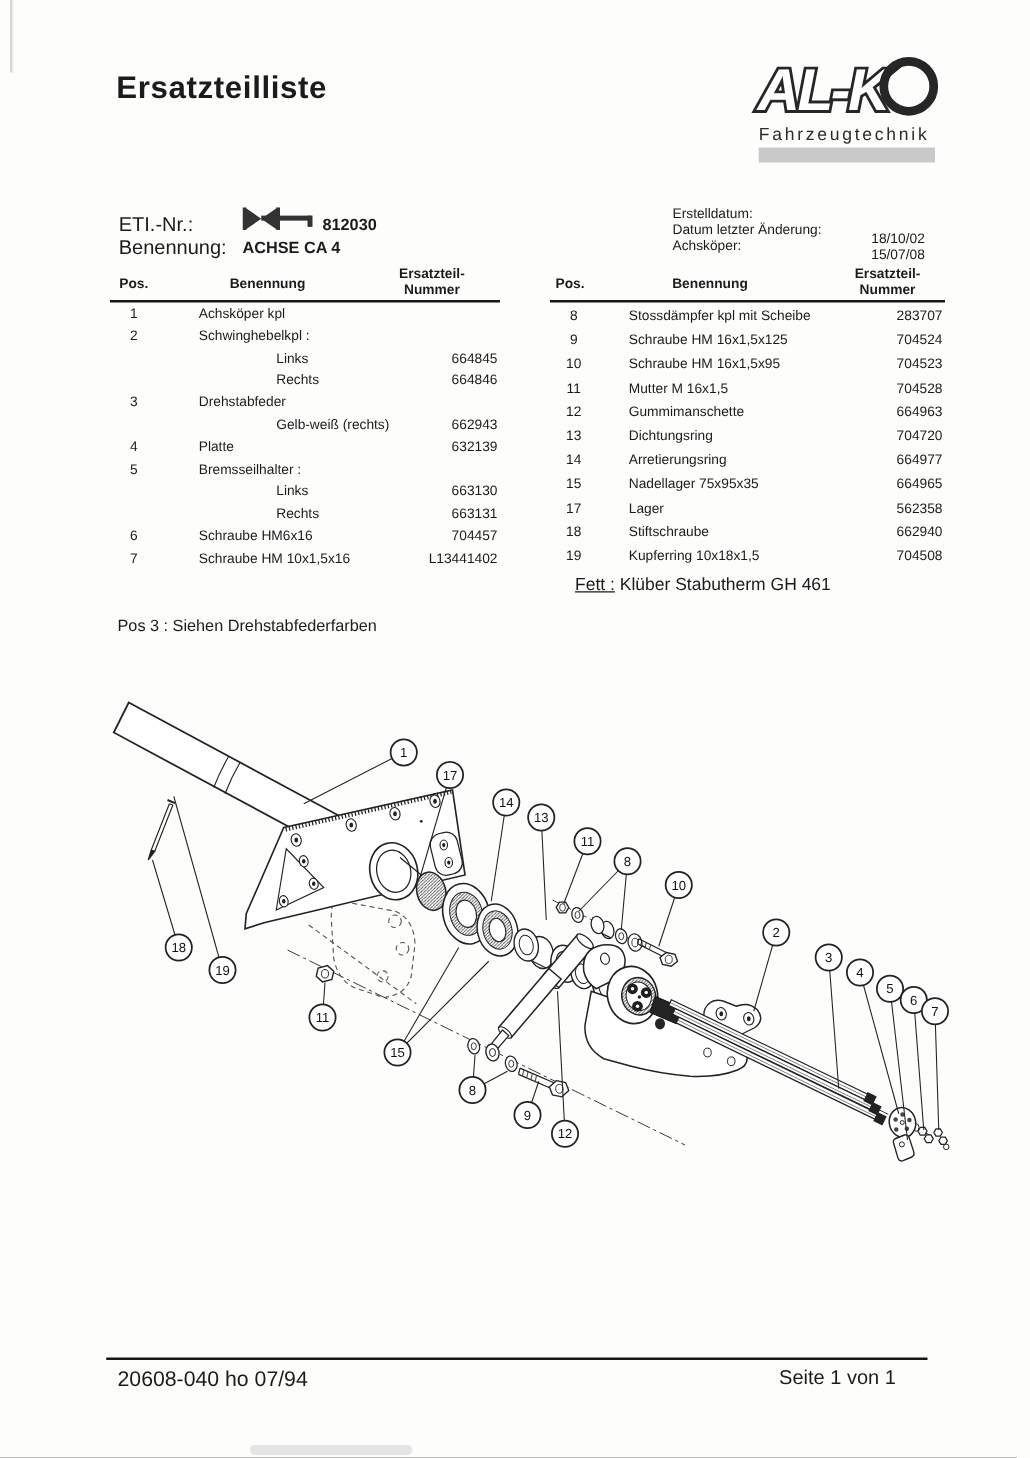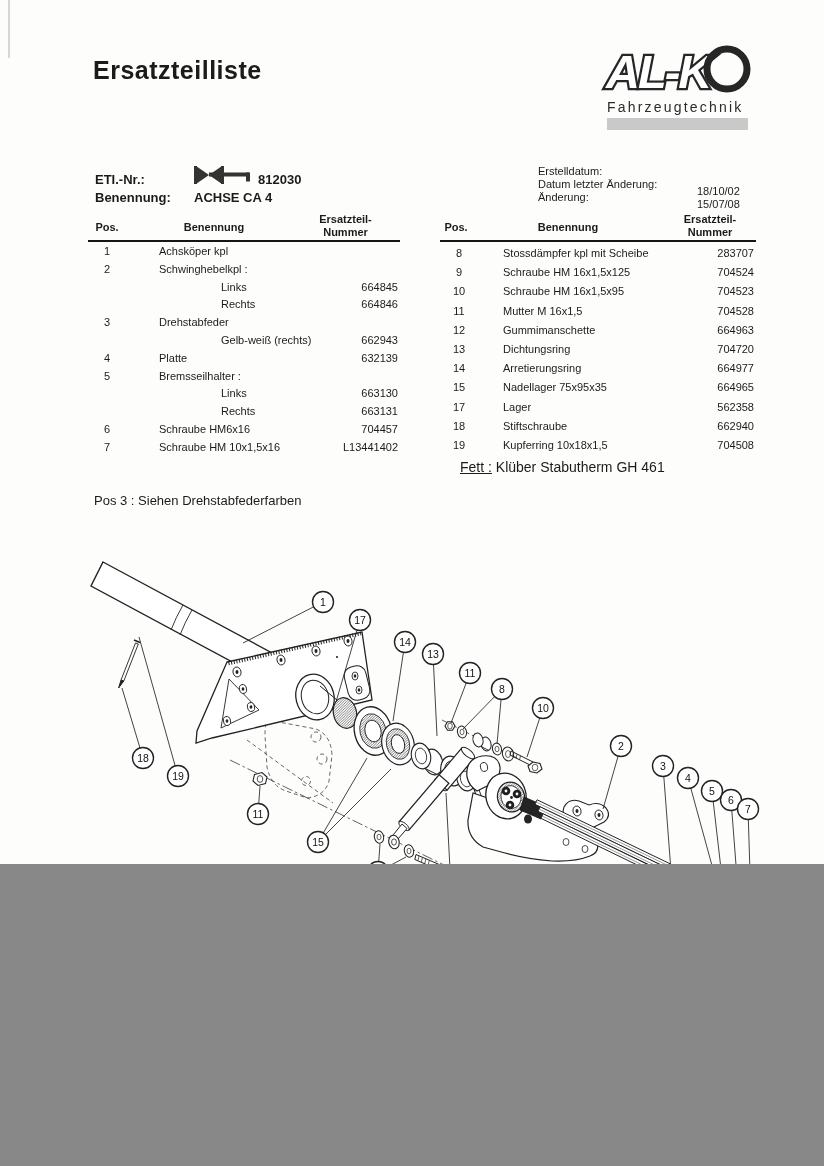--- a/index.html
+++ b/index.html
@@ -1,20 +1,20 @@
 <!DOCTYPE html>
 <html><head>
 <meta charset="utf-8">
 <style>
   html,body{margin:0;padding:0;background:#888;}
-  #page{position:relative;width:824px;height:864px;background:#fdfdfc;margin:0 auto;
+  #page{position:relative;width:824px;height:1166px;background:#fdfdfc;margin:0 auto;
         font-family:"Liberation Sans","DejaVu Sans",sans-serif;color:#1b1b1b;overflow:hidden;}
   .abs{position:absolute;}
   #title{left:93px;top:56px;font-size:25px;font-weight:bold;letter-spacing:.5px;}
-  .metaLbl{font-size:13px;font-weight:bold;}
+  .metaLbl{font-size:16px;font-weight:normal;}
   .metaVal{font-size:13px;font-weight:bold;}
   .infoLbl{font-size:11px;}
   .infoVal{font-size:11px;margin-top:20px;}
   
   .hline{position:absolute;background:#161616;}
   .th{position:absolute;font-size:11px;font-weight:bold;text-align:center;}
   .tbl{position:absolute;font-size:11px;}
   .tr{position:relative;}
   .left-tbl .tr{height:17.8px;line-height:17.8px;}
   .right-tbl .tr{height:19.2px;line-height:19.2px;}
@@ -62,21 +62,21 @@
     <rect x="52" y="8.5" width="4" height="9" fill="#333"></rect>
   </svg>
   <span class="abs metaVal" style="left:258px;top:172px">812030</span>
   <span class="abs metaLbl" style="left:95px;top:190px">Benennung:</span>
   <span class="abs metaVal" style="left:194px;top:190px">ACHSE CA 4</span>
 
   <span class="abs infoLbl" style="left:538px;top:165px">Erstelldatum:</span>
   <span class="abs infoVal" style="left:697px;top:165px">18/10/02</span>
   <span class="abs infoLbl" style="left:538px;top:178px">Datum letzter Änderung:</span>
   <span class="abs infoVal" style="left:697px;top:178px">15/07/08</span>
-  <span class="abs infoLbl" style="left:538px;top:191px">Änderung:</span>
+  <span class="abs infoLbl" style="left:538px;top:191px">Achsköper:</span>
   <span class="abs infoVal" style="left:697px;top:191px"></span>
 
   <span class="th" style="left:92px;top:221px;width:30px">Pos.</span>
   <span class="th" style="left:134px;top:221px;width:160px">Benennung</span>
   <span class="th" style="left:298px;top:213px;width:95px">Ersatzteil-</span>
   <span class="th" style="left:298px;top:226px;width:95px">Nummer</span>
   <div class="hline" style="left:88px;top:240px;width:312px;height:2.4px"></div>
 
   <span class="th" style="left:440px;top:221px;width:32px">Pos.</span>
   <span class="th" style="left:478px;top:221px;width:180px">Benennung</span>

